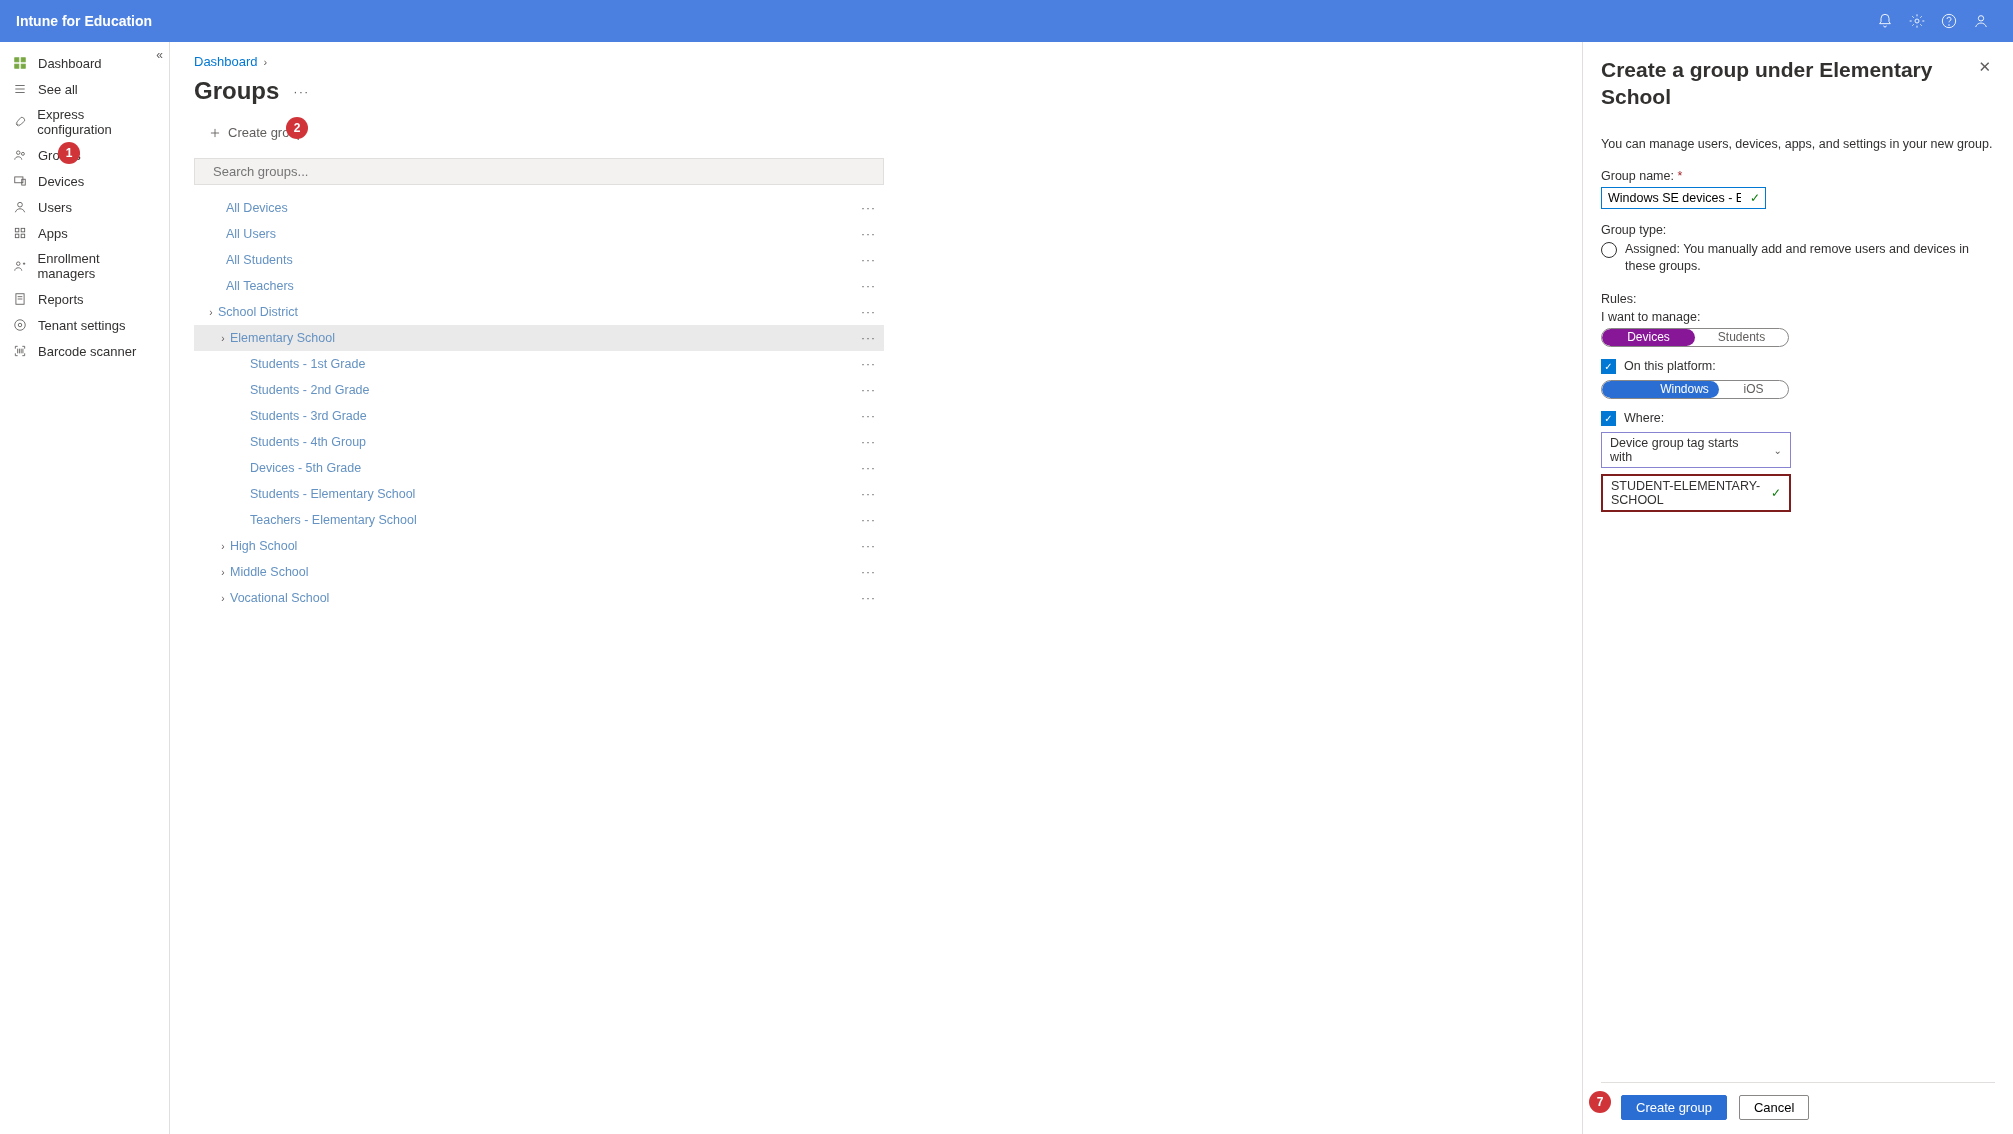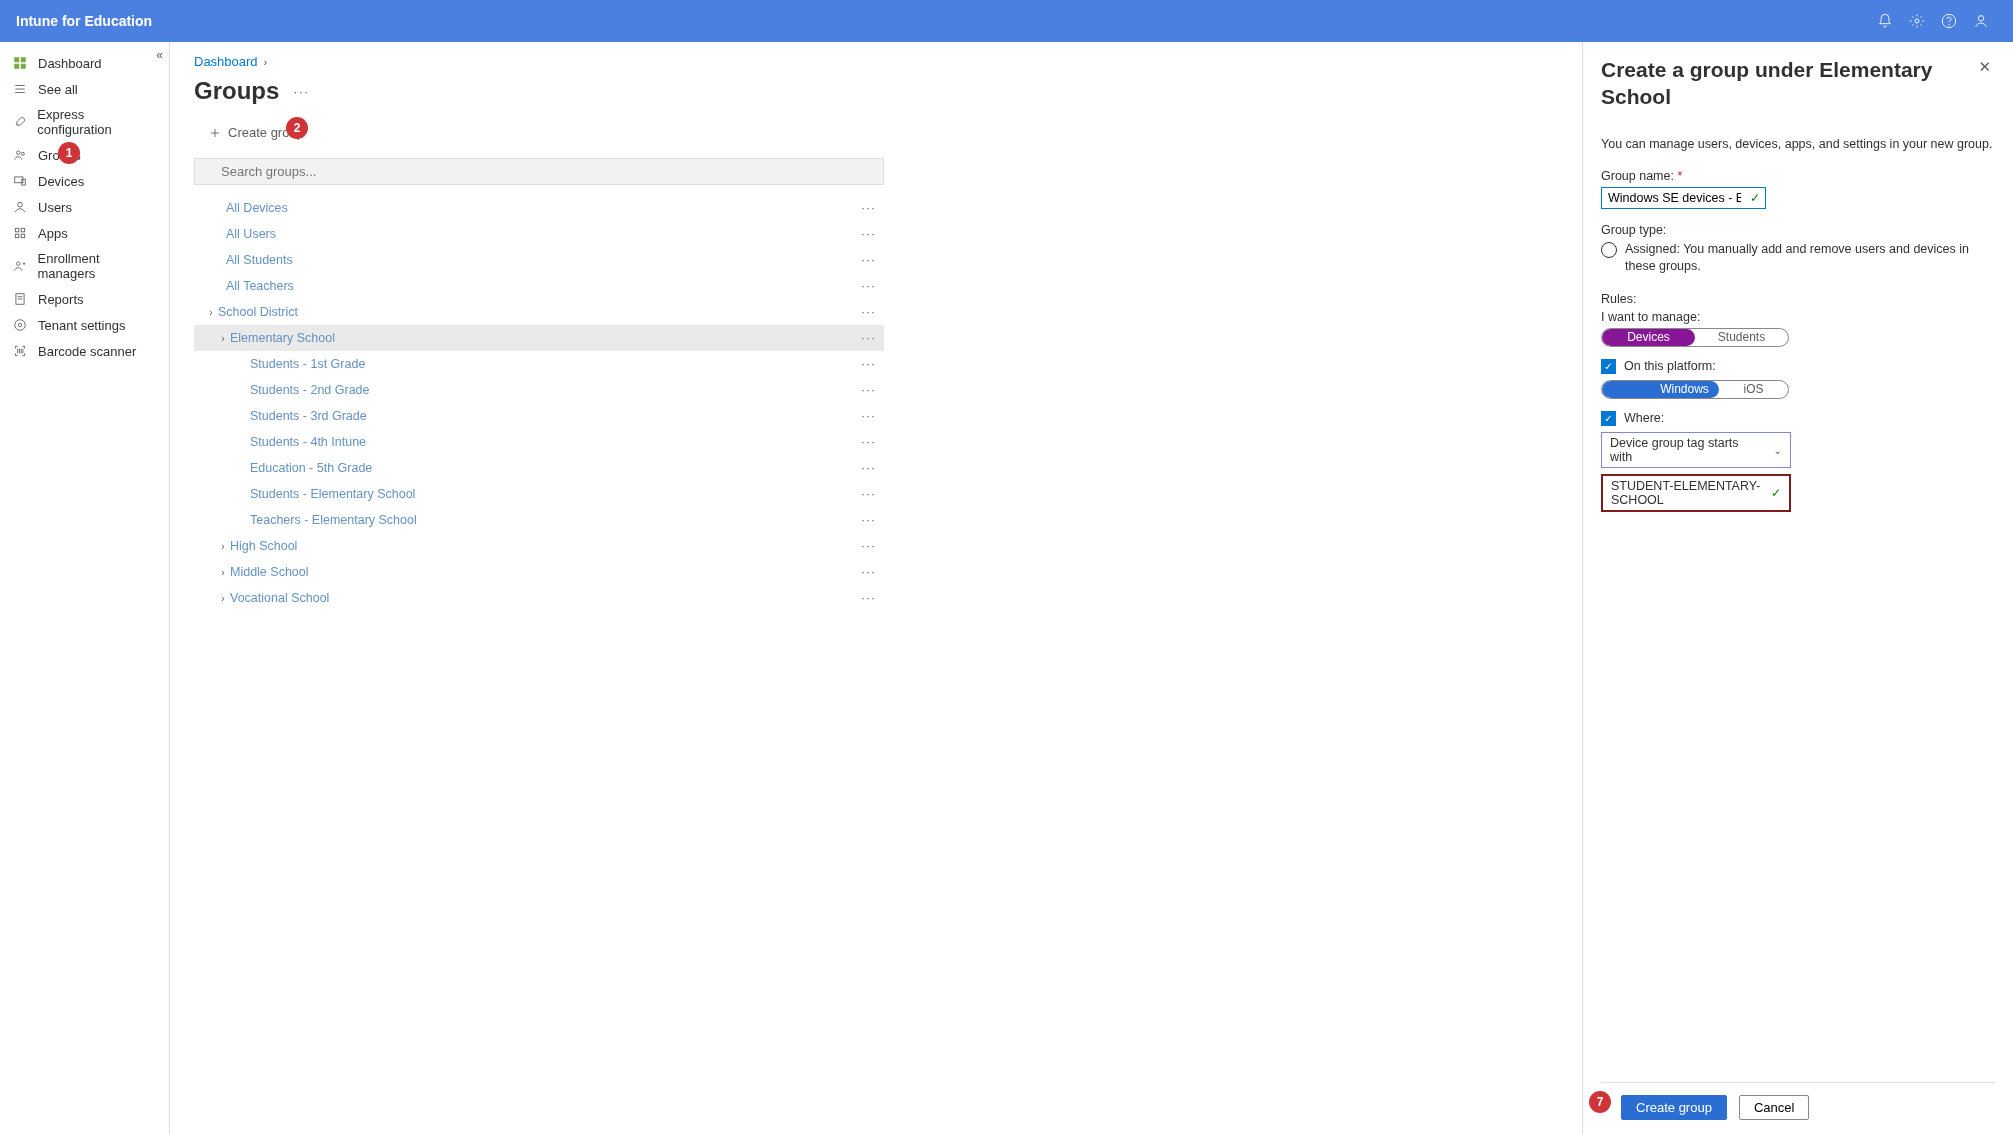--- a/index.html
+++ b/index.html
@@ -29,21 +29,21 @@
 .breadcrumb { font-size: 13px; color: #0078d4; display: flex; align-items: center; gap: 6px; cursor: pointer; }
 .breadcrumb .chev { color: #605e5c; font-size: 11px; }
 .page-title-row { display: flex; align-items: center; gap: 14px; margin-top: 8px; margin-bottom: 16px; }
 .page-title { font-size: 24px; font-weight: 600; }
 .ellipsis { color: #605e5c; cursor: pointer; letter-spacing: 1px; }
 
 .toolbar { display: flex; align-items: center; gap: 8px; margin-bottom: 14px; padding-left:6px;}
 .tool-btn { display: flex; align-items: center; gap: 6px; padding: 4px 8px; color: #605e5c; cursor: pointer; font-size: 13px; }
 .tool-btn svg { width: 14px; height: 14px; stroke: #605e5c; fill: none; stroke-width: 1.5; }
 
-.searchbox { width: 690px; max-width: 100%; background: #f3f2f1; border: 1px solid #e1dfdd; padding: 5px 26px; font-size: 13px; color: #605e5c; margin-bottom: 10px; }
+.searchbox { width: 690px; max-width: 100%; background: #f3f2f1; border: 1px solid #e1dfdd; padding: 5px 18px; font-size: 13px; color: #605e5c; margin-bottom: 10px; }
 
 .tree { width: 690px; max-width: 100%; }
 .tree-row { display: flex; align-items: center; height: 26px; cursor: pointer; font-size: 12.5px; color: #6492c2; }
 .tree-row.selected { background: #eaeaea; }
 .tree-row .caret { width: 14px; text-align: center; color: #605e5c; font-size: 10px; }
 .tree-row .label { flex: 1; }
 .tree-row .row-actions { color: #605e5c; padding-right: 8px; letter-spacing: 1px; font-size: 12px; }
 .indent-0 { padding-left: 18px; }
 .indent-1 { padding-left: 10px; }
 .indent-2 { padding-left: 22px; }
@@ -310,26 +310,26 @@
             <span class="label">Students - 2nd Grade</span>
             <span class="row-actions">···</span>
           </div>
           <div class="tree-row indent-3">
             <span class="caret"></span>
             <span class="label">Students - 3rd Grade</span>
             <span class="row-actions">···</span>
           </div>
           <div class="tree-row indent-3">
             <span class="caret"></span>
-            <span class="label">Students - 4th Intune</span>
-            <span class="row-actions">···</span>
-          </div>
-          <div class="tree-row indent-3">
-            <span class="caret"></span>
-            <span class="label">Education - 5th Grade</span>
+            <span class="label">Students - 4th Group</span>
+            <span class="row-actions">···</span>
+          </div>
+          <div class="tree-row indent-3">
+            <span class="caret"></span>
+            <span class="label">Devices - 5th Grade</span>
             <span class="row-actions">···</span>
           </div>
           <div class="tree-row indent-3">
             <span class="caret"></span>
             <span class="label">Students - Elementary School</span>
             <span class="row-actions">···</span>
           </div>
           <div class="tree-row indent-3">
             <span class="caret"></span>
             <span class="label">Teachers - Elementary School</span>

